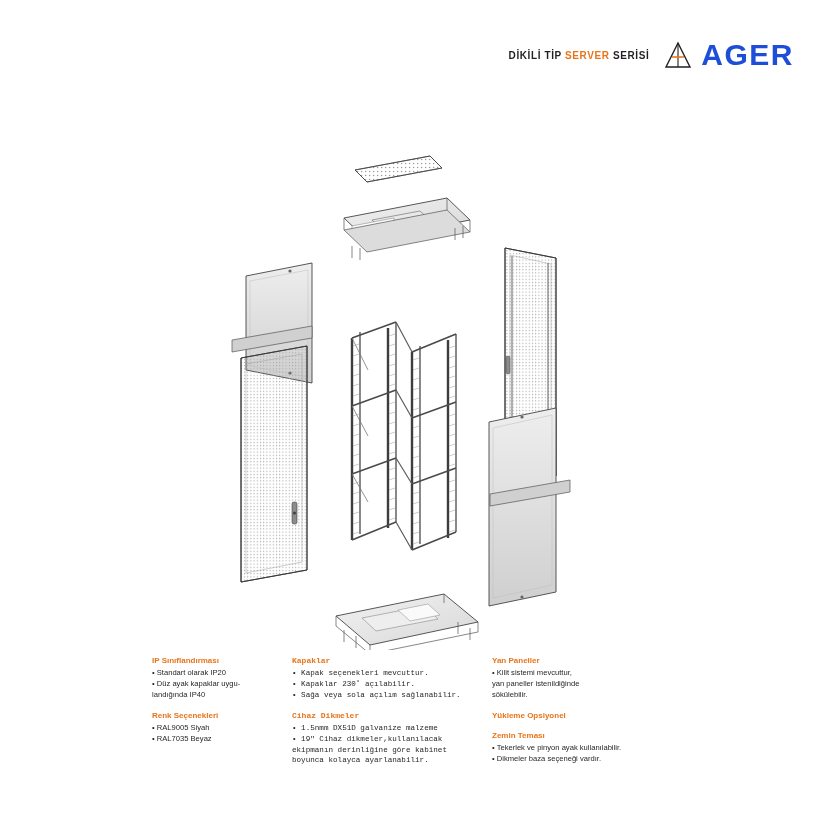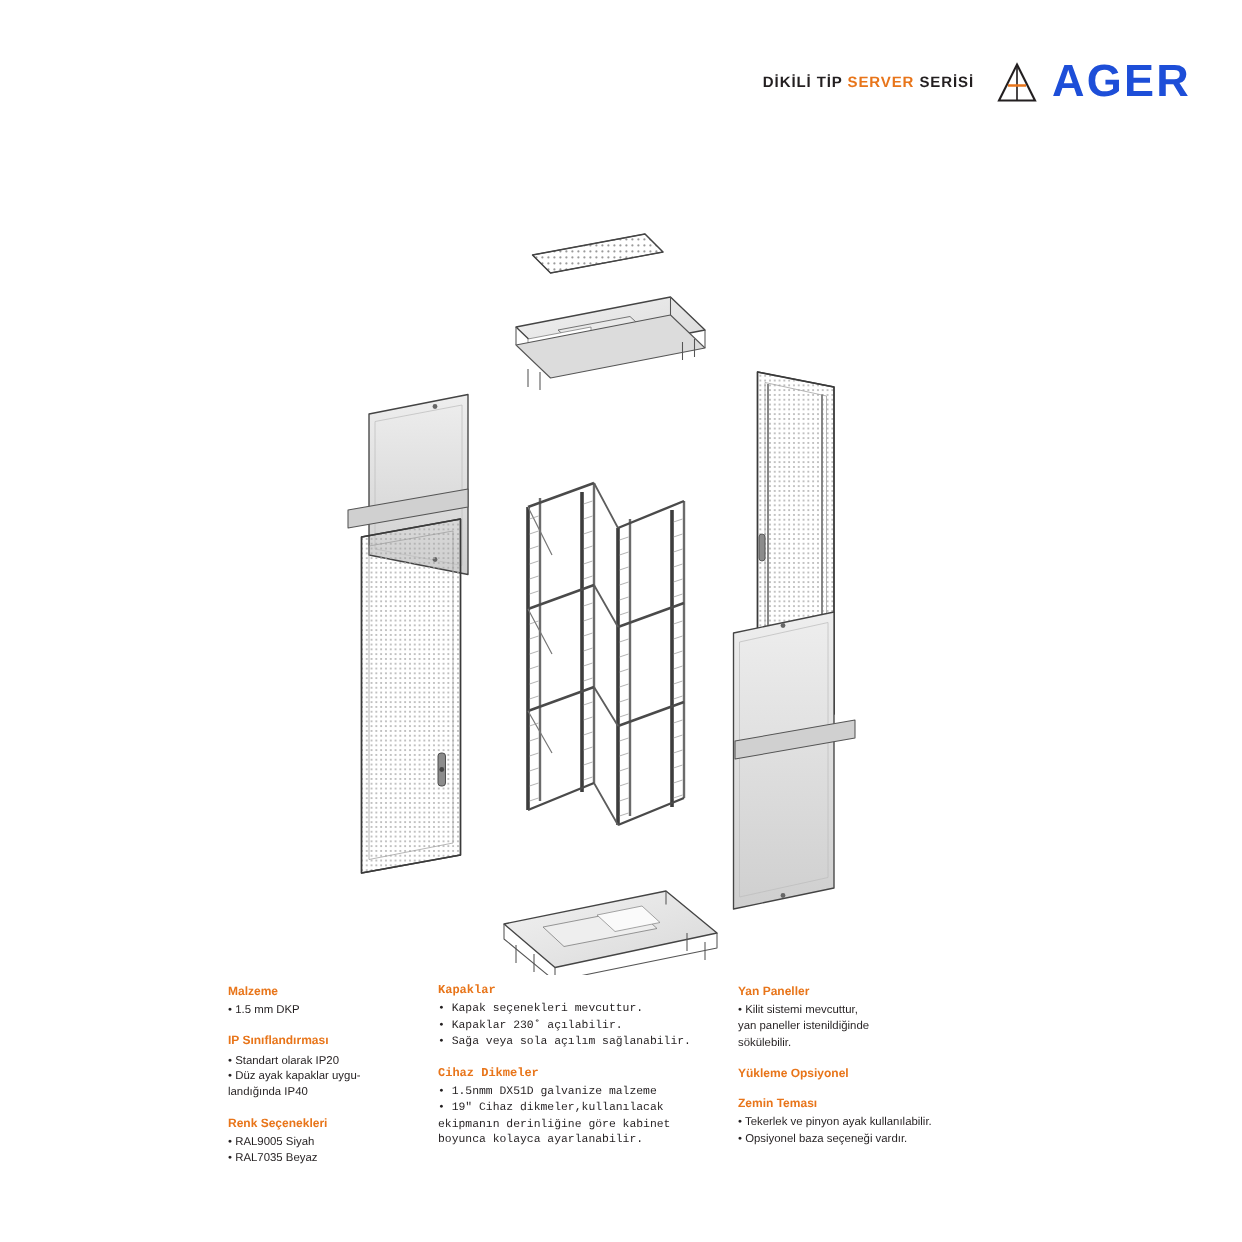--- a/index.html
+++ b/index.html
@@ -257,24 +257,20 @@
     </g>
 
   </g>
 </svg>
 </div>
 
 <div class="specs">
 
   <div class="spec-col c1">
     <div class="spec-group">
-      <div class="spec-head">Malzeme</div>
-      <div class="spec-item">• 1.5 mm DKP</div>
-    </div>
-    <div class="spec-group">
       <div class="spec-head">IP Sınıflandırması</div>
       <div class="spec-item">• Standart olarak IP20</div>
       <div class="spec-item">• Düz ayak kapaklar uygu-
 landığında IP40</div>
     </div>
     <div class="spec-group">
       <div class="spec-head">Renk Seçenekleri</div>
       <div class="spec-item">• RAL9005 Siyah</div>
       <div class="spec-item">• RAL7035 Beyaz</div>
     </div>
@@ -302,17 +298,17 @@
       <div class="spec-item">• Kilit sistemi mevcuttur,
 yan paneller istenildiğinde
 sökülebilir.</div>
     </div>
     <div class="spec-group">
       <div class="spec-head">Yükleme Opsiyonel</div>
     </div>
     <div class="spec-group">
       <div class="spec-head">Zemin Teması</div>
       <div class="spec-item">• Tekerlek ve pinyon ayak kullanılabilir.</div>
-      <div class="spec-item">• Opsiyonel baza seçeneği vardır.</div>
+      <div class="spec-item">• Dikmeler baza seçeneği vardır.</div>
     </div>
   </div>
 
 </div>
 
 </body></html>

